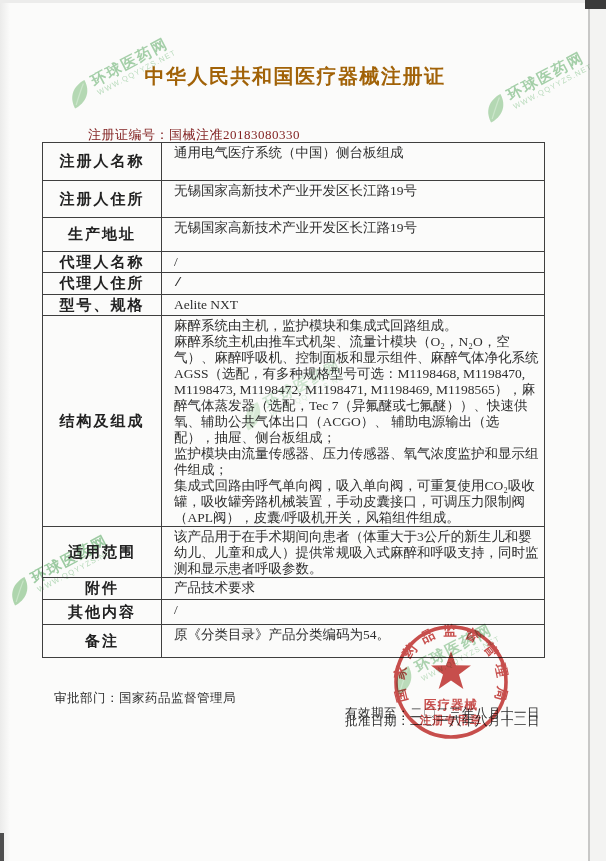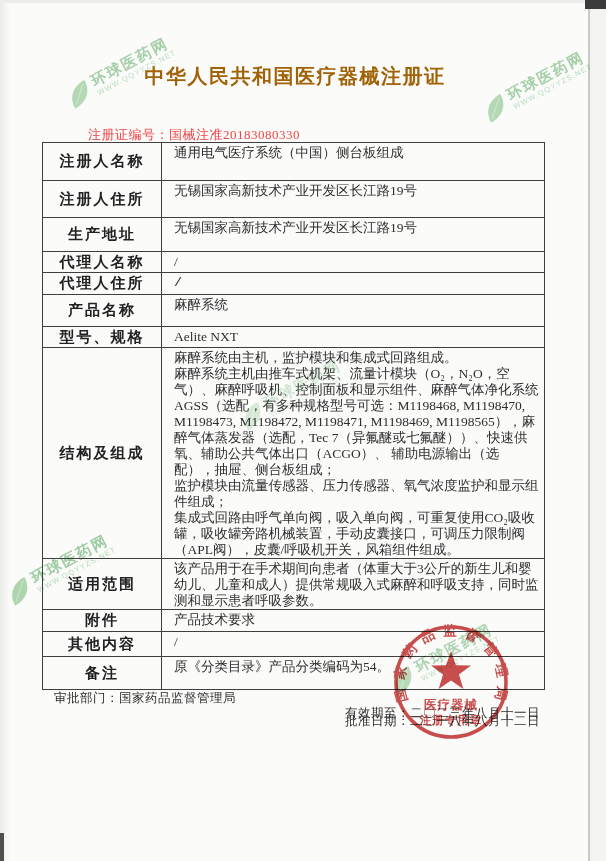--- a/index.html
+++ b/index.html
@@ -17,21 +17,21 @@
   .page-edge-right{position:absolute;left:588px;top:0;width:2px;height:861px;background:#c8c8c7;}
   .corner-dark-tr{position:absolute;left:585px;top:0;width:21px;height:9px;background:#3b3b3b;}
   .corner-dark-bl{position:absolute;left:0;top:833px;width:4px;height:28px;background:#4f4f4f;}
 
   
   .doc-title{
     position:absolute;left:0;top:63px;width:590px;text-align:center;
     font-size:20px;font-weight:bold;letter-spacing:1.5px;color:#a16207;
   }
   .cert-no-line{
-    position:absolute;left:88px;top:126px;font-size:13px;color:#ef4444;letter-spacing:.5px;
+    position:absolute;left:88px;top:126px;font-size:13px;color:#7f1d1d;letter-spacing:.5px;
   }
 
   
   .cert-table{
     position:absolute;left:42px;top:142px;width:503px;
     border-collapse:collapse;table-layout:fixed;
   }
   .cert-table td{
     border:1.5px solid #3f3f3f;overflow:hidden;
   }
@@ -142,24 +142,20 @@
         <td class="lbl">生产地址</td>
         <td class="val">无锡国家高新技术产业开发区长江路19号</td>
       </tr>
       <tr style="height: 21px; margin-left: 30px;">
         <td class="lbl">代理人名称</td>
         <td class="val">/</td>
       </tr>
       <tr style="height: 22px; font-family: Liberation Mono, monospace;">
         <td class="lbl">代理人住所</td>
         <td class="val">/</td>
-      </tr>
-      <tr style="height: 32px;">
-        <td class="lbl">产品名称</td>
-        <td class="val">麻醉系统</td>
       </tr>
       <tr style="height: 21px;">
         <td class="lbl">型号、规格</td>
         <td class="val">Aelite NXT</td>
       </tr>
       <tr style="height: 208px;">
         <td class="lbl">结构及组成</td>
         <td class="val">麻醉系统由主机，监护模块和集成式回路组成。
 麻醉系统主机由推车式机架、流量计模块（O₂，N₂O，空气）、麻醉呼吸机、控制面板和显示组件、麻醉气体净化系统AGSS（选配，有多种规格型号可选：M1198468, M1198470, M1198473, M1198472, M1198471, M1198469, M1198565），麻醉气体蒸发器（选配，Tec 7（异氟醚或七氟醚））、快速供氧、辅助公共气体出口（ACGO）、 辅助电源输出（选配），抽屉、侧台板组成；
 监护模块由流量传感器、压力传感器、氧气浓度监护和显示组件组成；

